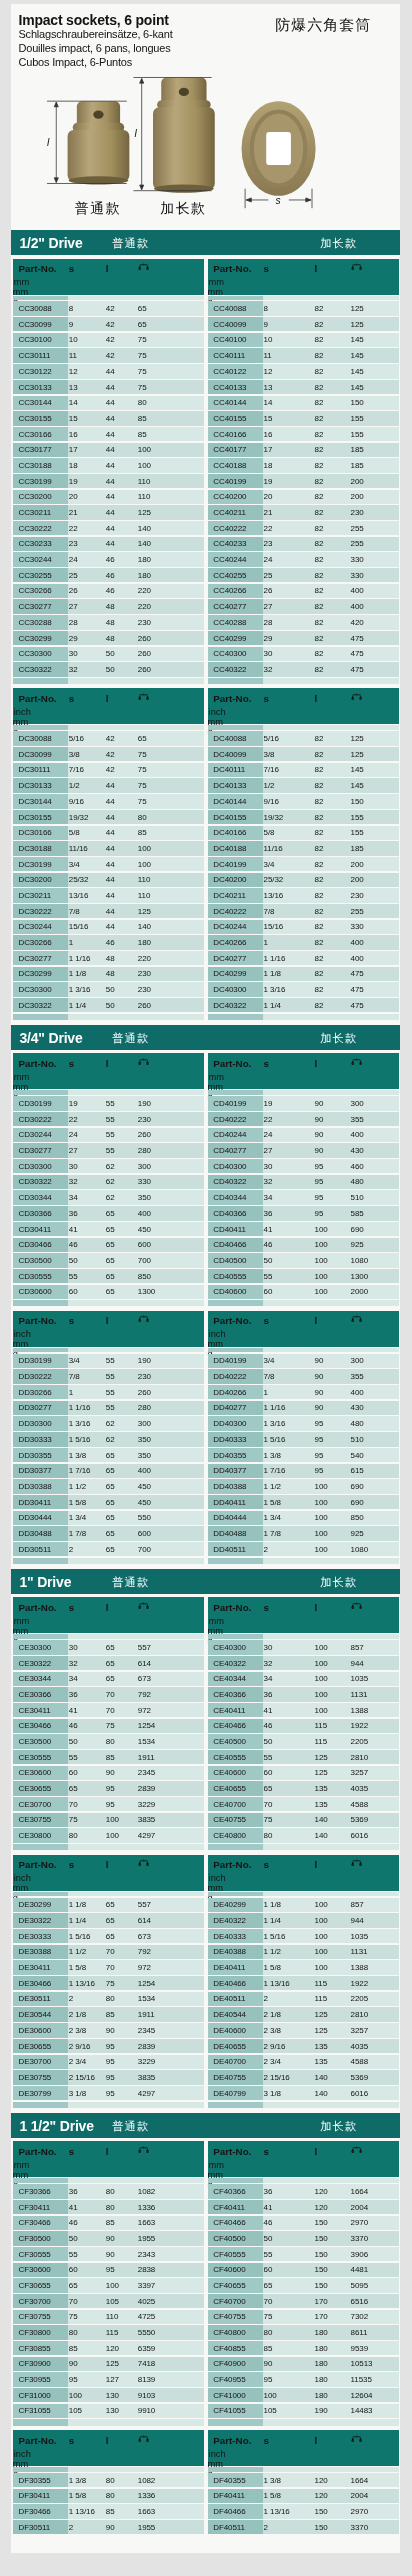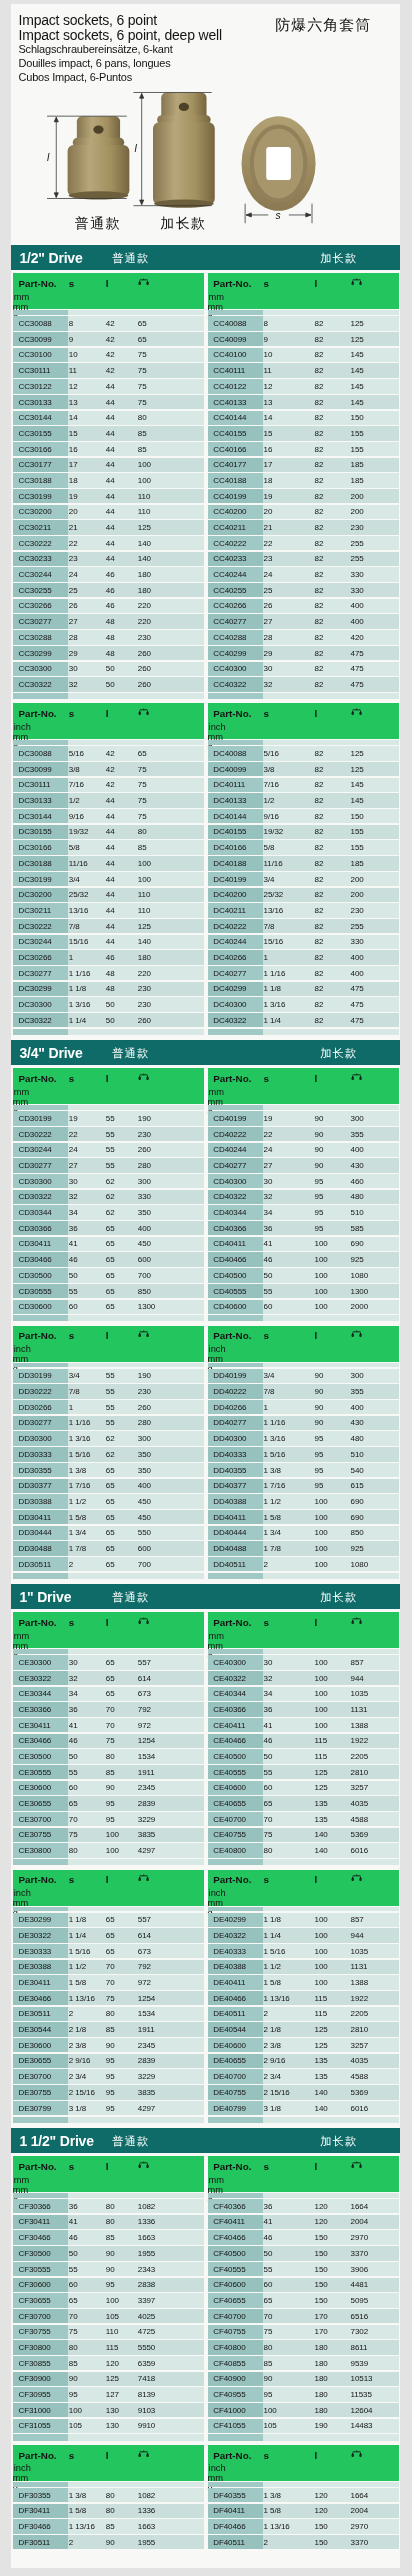--- a/index.html
+++ b/index.html
@@ -5,41 +5,41 @@
   html,body{margin:0;padding:0;}
   body{
     width:412px;min-height:3343px;background:#e2e3e2;
     font-family:"Liberation Sans","DejaVu Sans",sans-serif;
     -webkit-font-smoothing:antialiased;color:#141414;
   }
   .panel{margin:4.1px 11.3px 0 11.3px;width:389px;background:#f8f8f6;padding-bottom:14.4px;box-sizing:border-box;}
 
   
   header{position:relative;padding:9.3px 0 2.1px 7.2px;}
-  .t1{font-size:14px;font-weight:normal;line-height:1.07;letter-spacing:-0.2px;}
+  .t1{font-size:14px;font-weight:bold;line-height:1.07;letter-spacing:-0.2px;}
   .t2{font-size:11px;line-height:1.24;letter-spacing:-0.2px;}
   .cn-title{position:absolute;left:264px;top:12.4px;font-size:15px;letter-spacing:1px;}
 
   
   .figure{height:155px;position:relative;}
   .figure svg{position:absolute;left:0;top:0;}
   .svg-cn{font-size:27px;fill:#111;letter-spacing:3px;}
   .svg-dim{font-size:20px;fill:#111;font-style:italic;}
 
   
   .secbar{position:relative;height:25px;margin:4.1px 0 3.1px 0;background:#0e6b68;color:#fff;display:flex;align-items:center;}
   .secbar-title{font-size:14px;font-weight:bold;margin-left:8.2px;letter-spacing:-0.2px;}
   .secbar-cn{position:absolute;font-size:11.3px;letter-spacing:1px;top:5.7px;}
   .secbar-cn.reg{left:101px;}
   .secbar-cn.long{left:309px;}
 
   .pair{display:flex;gap:3.6px;margin:0 1.5px 3.1px 1.5px;}
   .tbl{flex:1;min-width:0;}
 
-  .thead{height:36px;background:#22c55e;margin-bottom:1px;padding-top:4.6px;box-sizing:border-box;}
+  .thead{height:36px;background:#0f766e;margin-bottom:1px;padding-top:4.6px;box-sizing:border-box;}
   .throw{display:flex;align-items:flex-start;}
   .throw.units{margin-top:2.1px;flex-direction:column;}
   .hb{font-weight:bold;}
   .thead .throw span{font-size:9.8px;}
   .thead .throw.units span{font-size:9.3px;font-weight:normal;}
 
   .c-part{width:55px;box-sizing:border-box;padding-left:5.7px;flex:none;}
   .c-s{width:38px;box-sizing:border-box;padding-left:1px;flex:none;}
   .c-l{width:32px;box-sizing:border-box;flex:none;}
   .c-g{flex:1;box-sizing:border-box;}
@@ -59,21 +59,20 @@
 
   .scale-svg{width:11.3px;height:9.8px;display:inline-block;}
 </style>
 </head>
 <body>
 
 <div class="panel">
 
   <header>
     <div class="t1">Impact sockets, 6 point</div>
-    <div class="t1">Impact sockets, 6 point, deep well</div>
     <div class="t2">Schlagschraubereinsätze, 6-kant</div>
     <div class="t2">Douilles impact, 6 pans, longues</div>
     <div class="t2">Cubos Impact, 6-Puntos</div>
     <div class="cn-title">防爆六角套筒</div>
   </header>
 
   <div class="figure">
     <svg width="389" height="155" viewBox="0 0 756 300">
       <defs>
         <linearGradient id="met" x1="0" y1="0" x2="1" y2="0">

